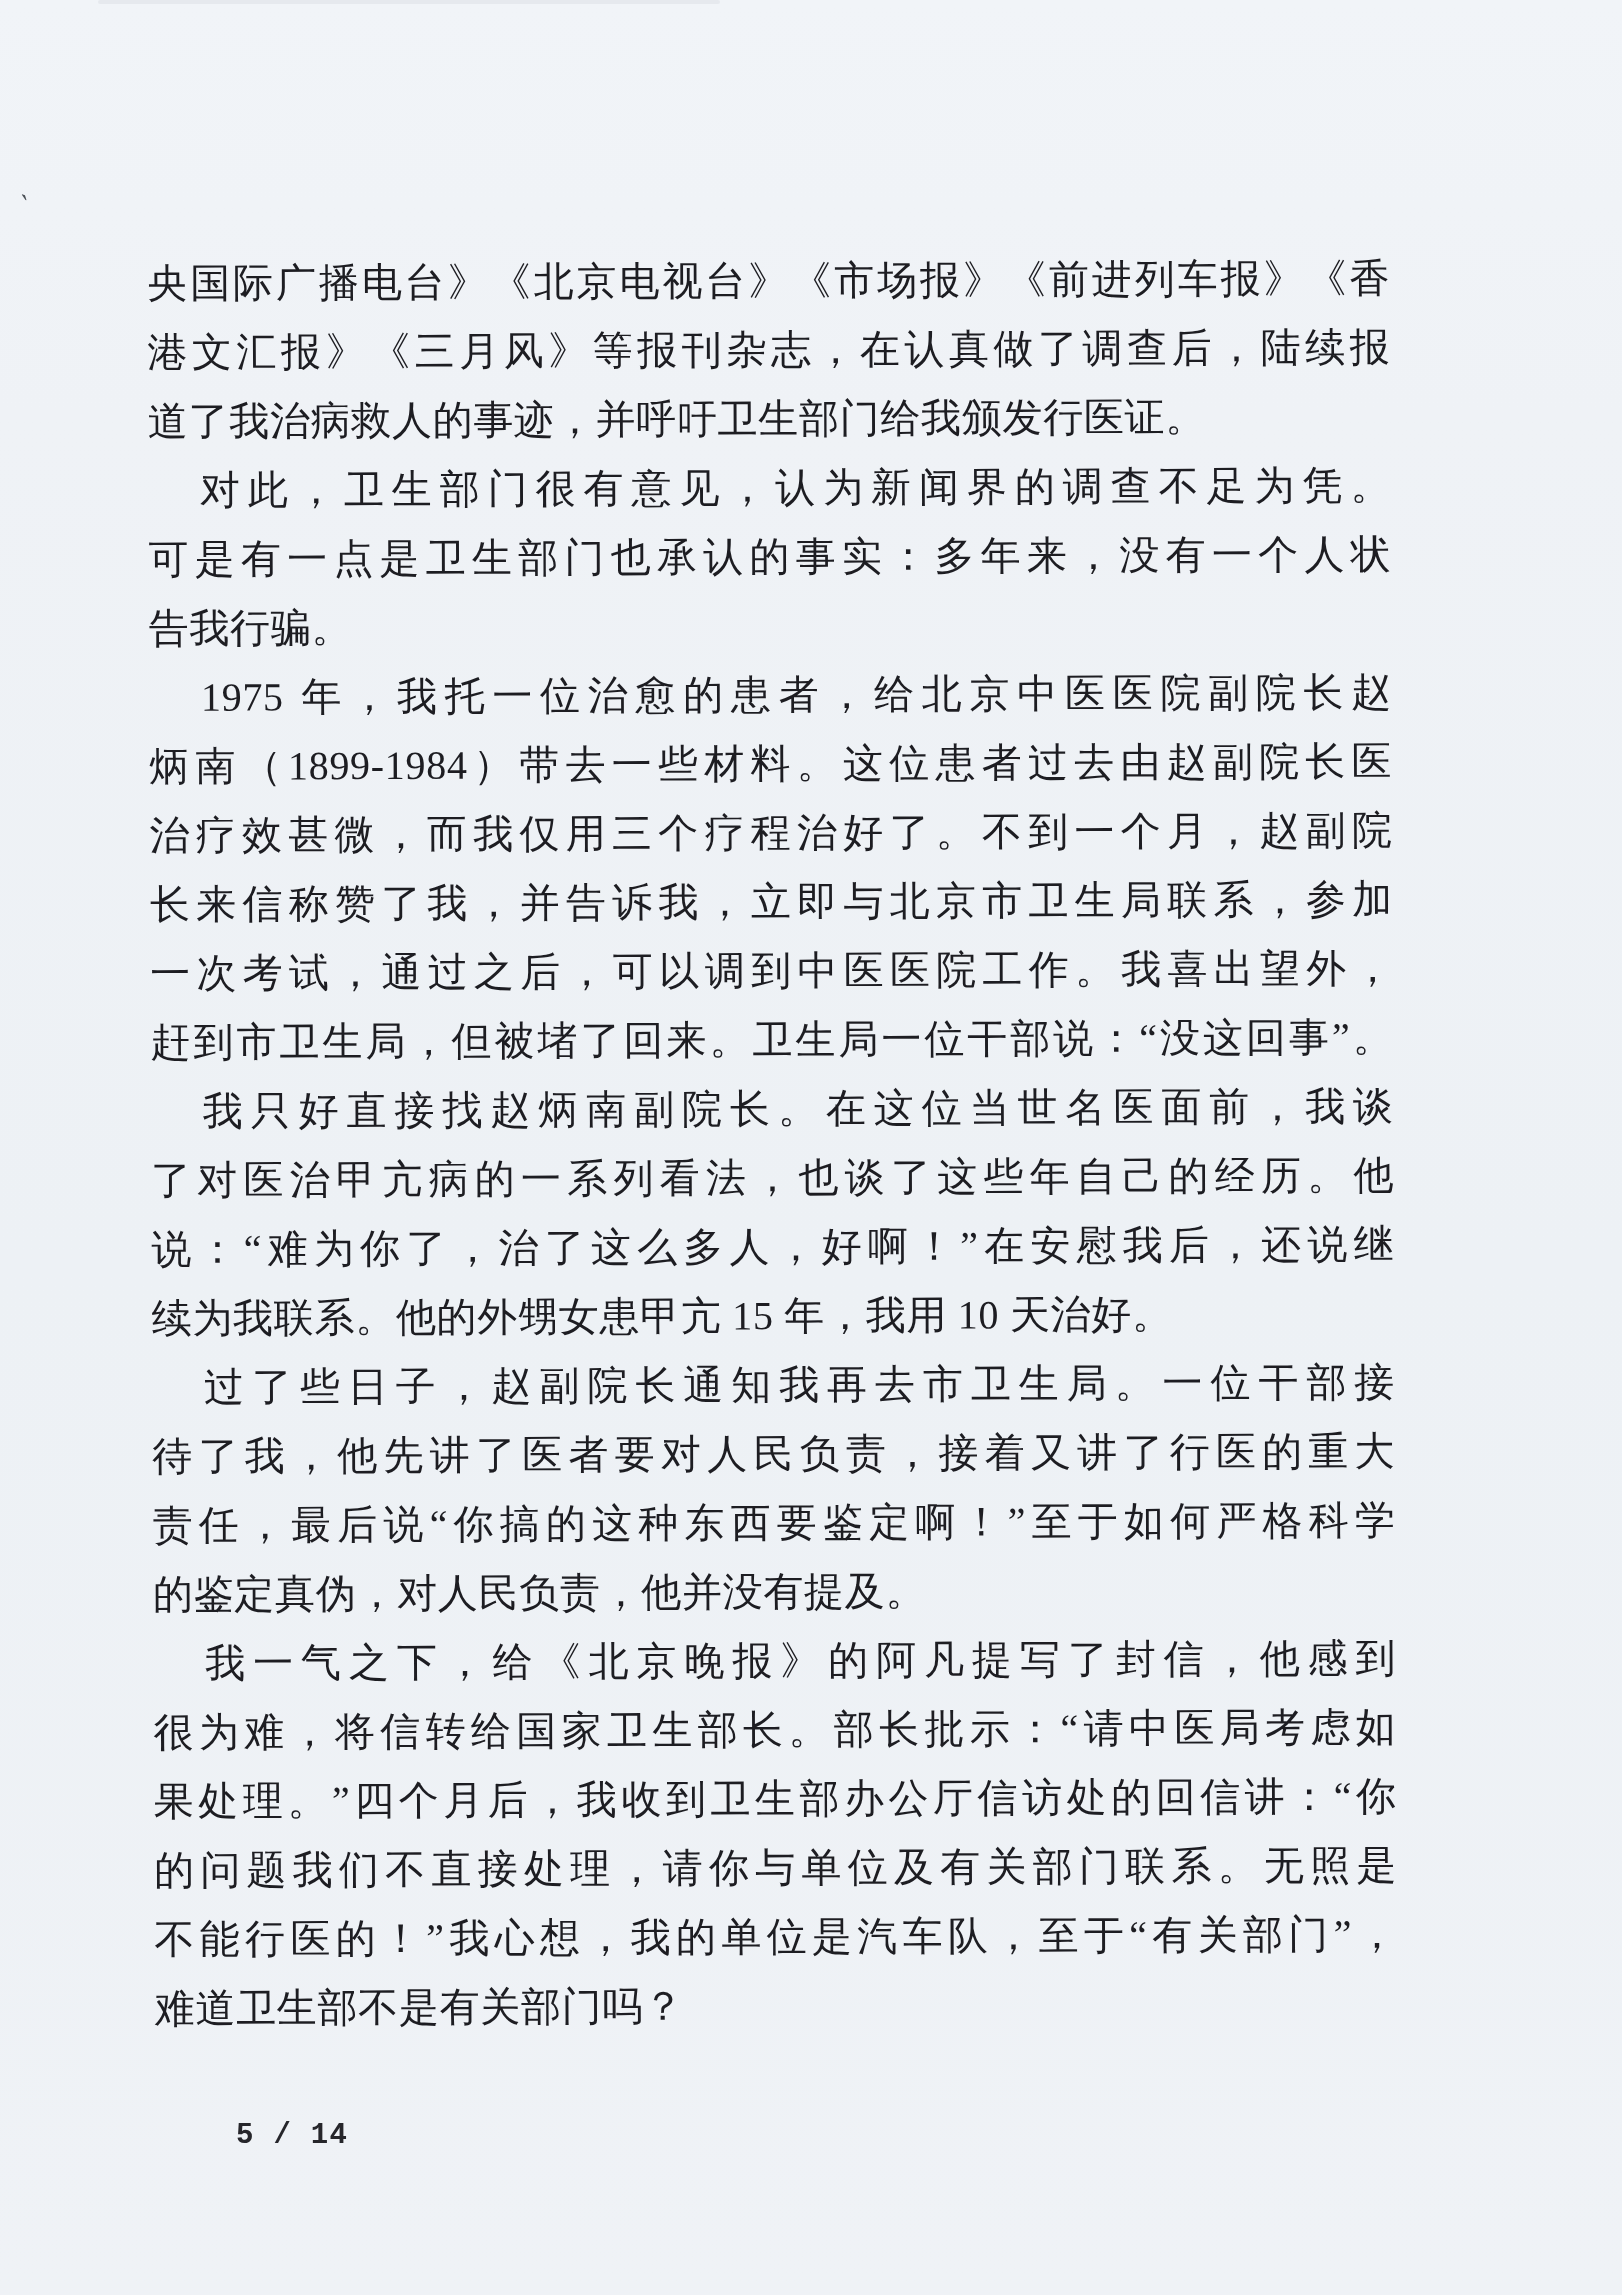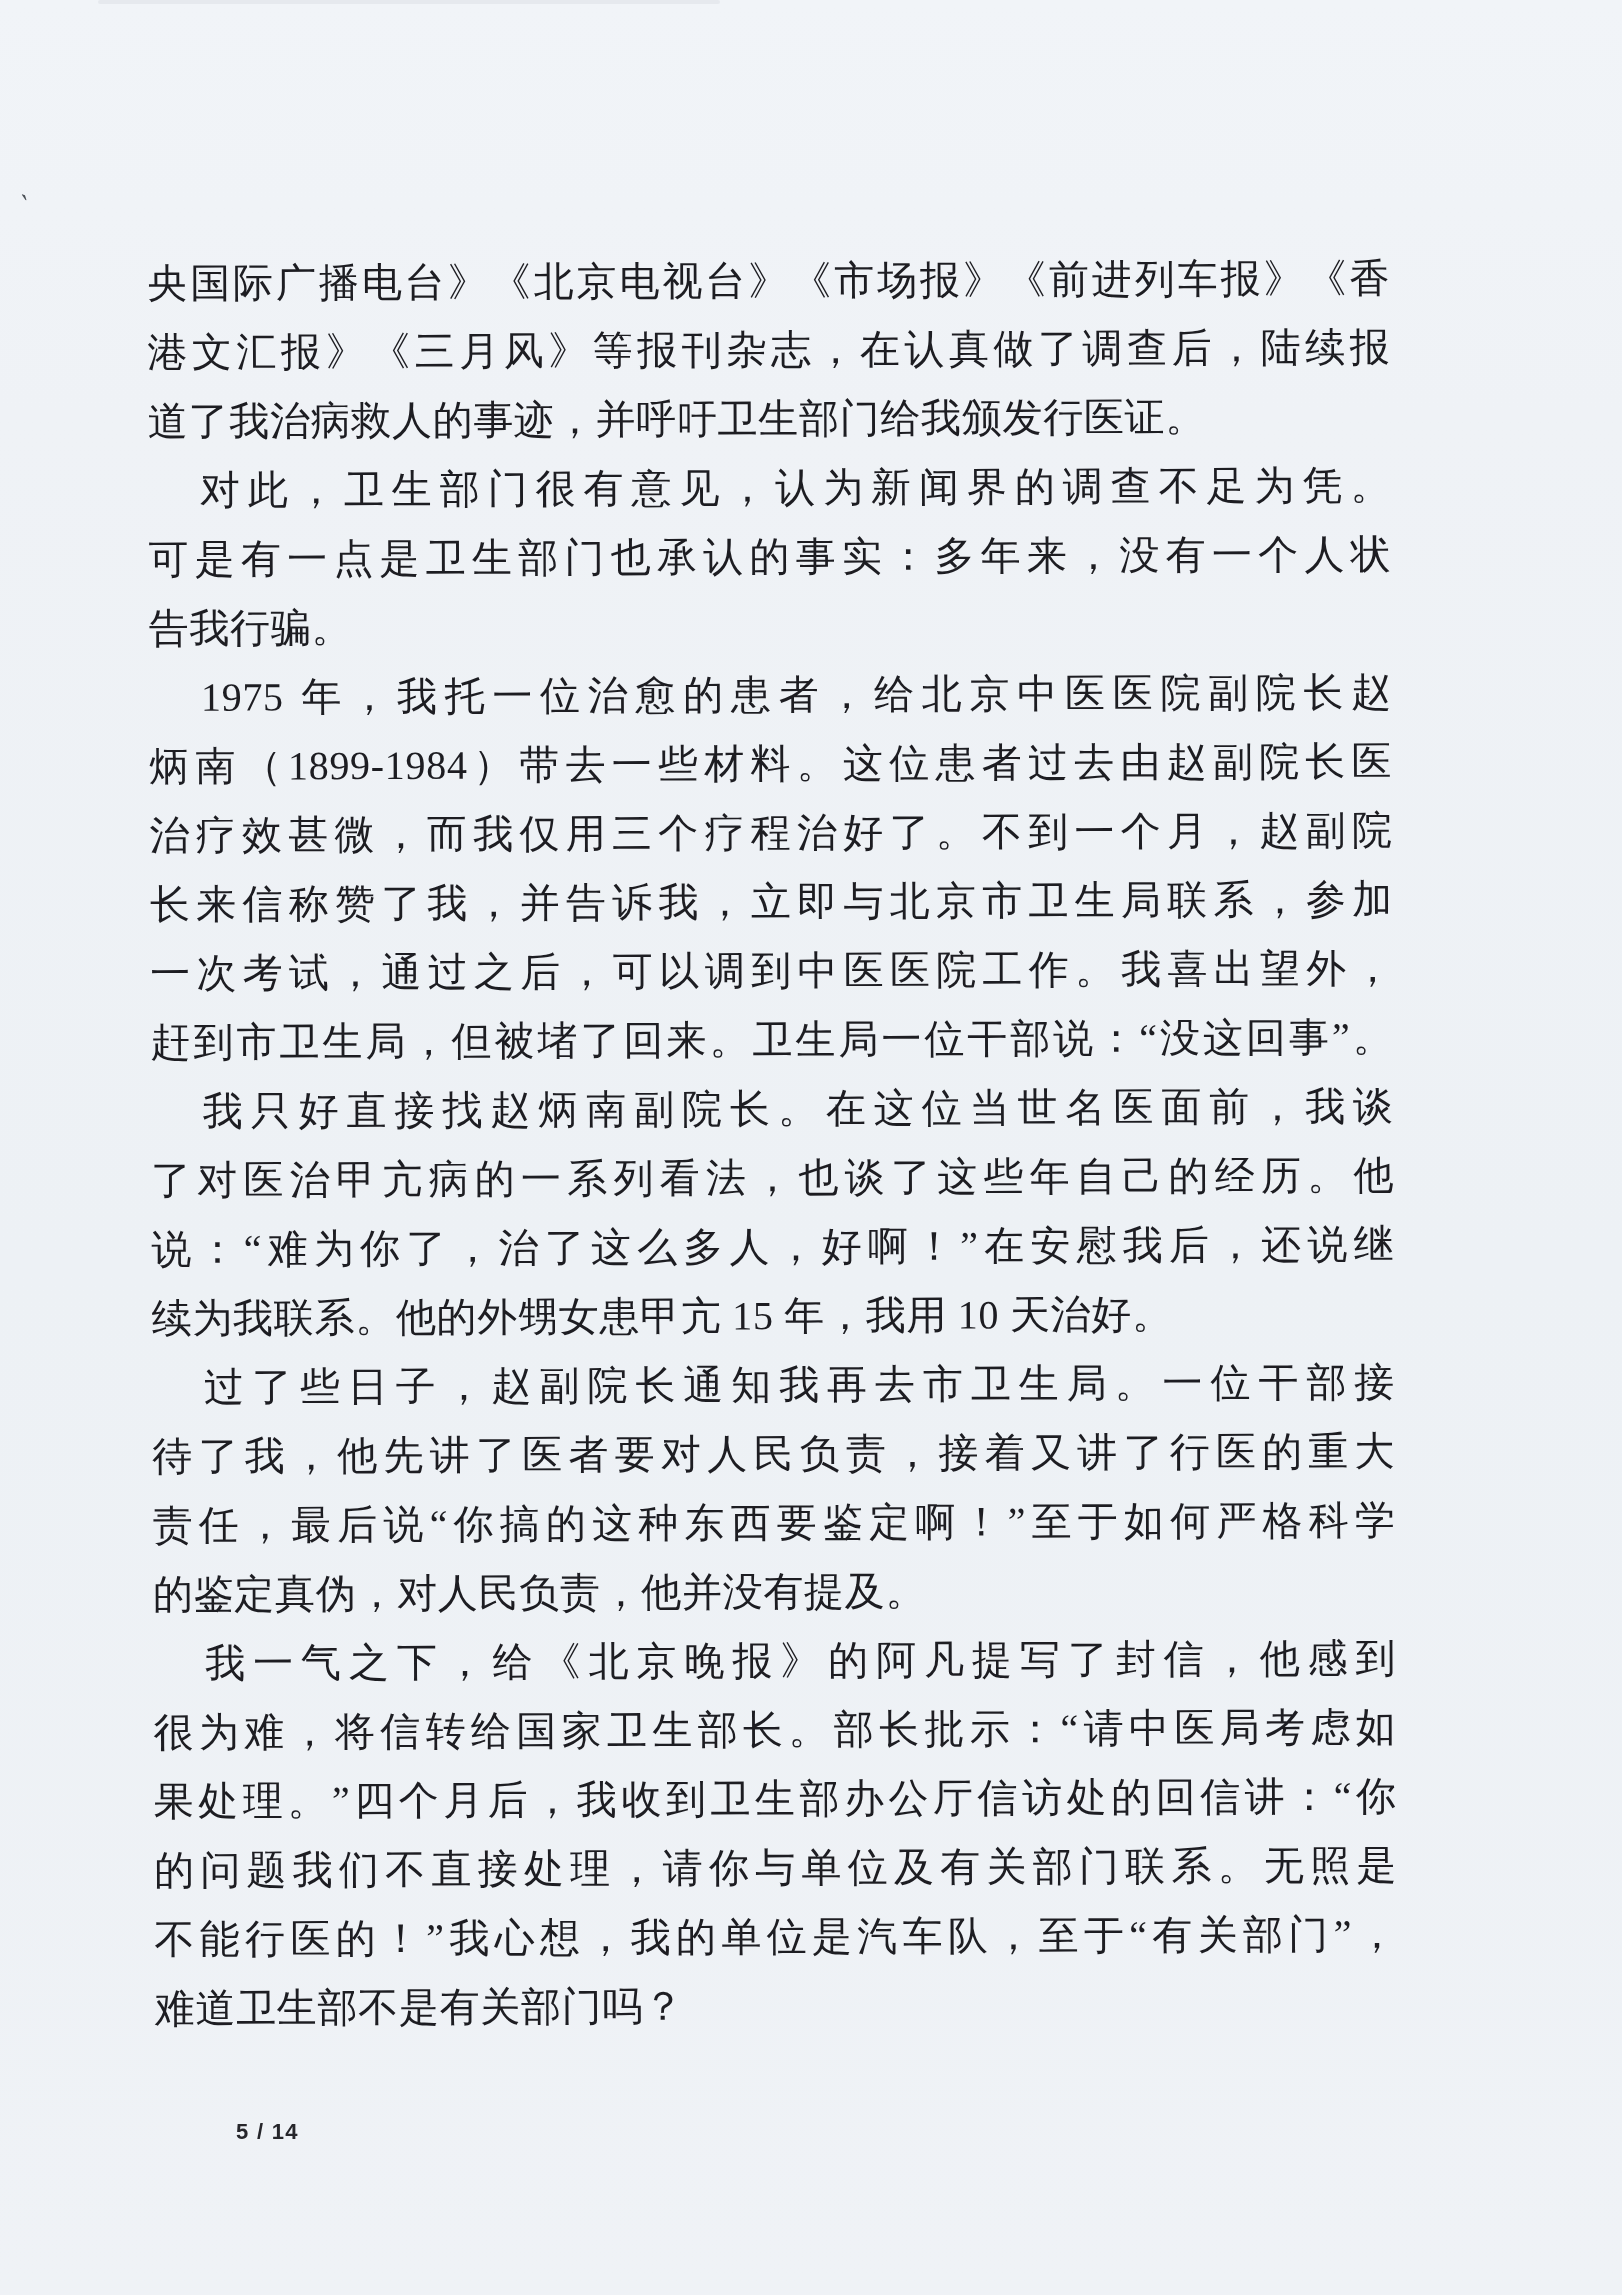--- a/index.html
+++ b/index.html
@@ -67,22 +67,22 @@
     text-align:justify;
     text-align-last:justify;
   }
   .line.indent{
     text-indent:52px;
   }
   .pagenum{
     position:absolute;
     left:236px;
     top:2119px;
-    font-family:Liberation Sans, sans-serif;
-    font-size:22px;
+    font-family:Liberation Mono, monospace;
+    font-size:29px;
     font-weight:bold;
     color:#26262b;
     letter-spacing:1.3px;
   }
 </style>
 </head>
 <body>
 
 <div class="page">
   <div class="streak-top"></div>

